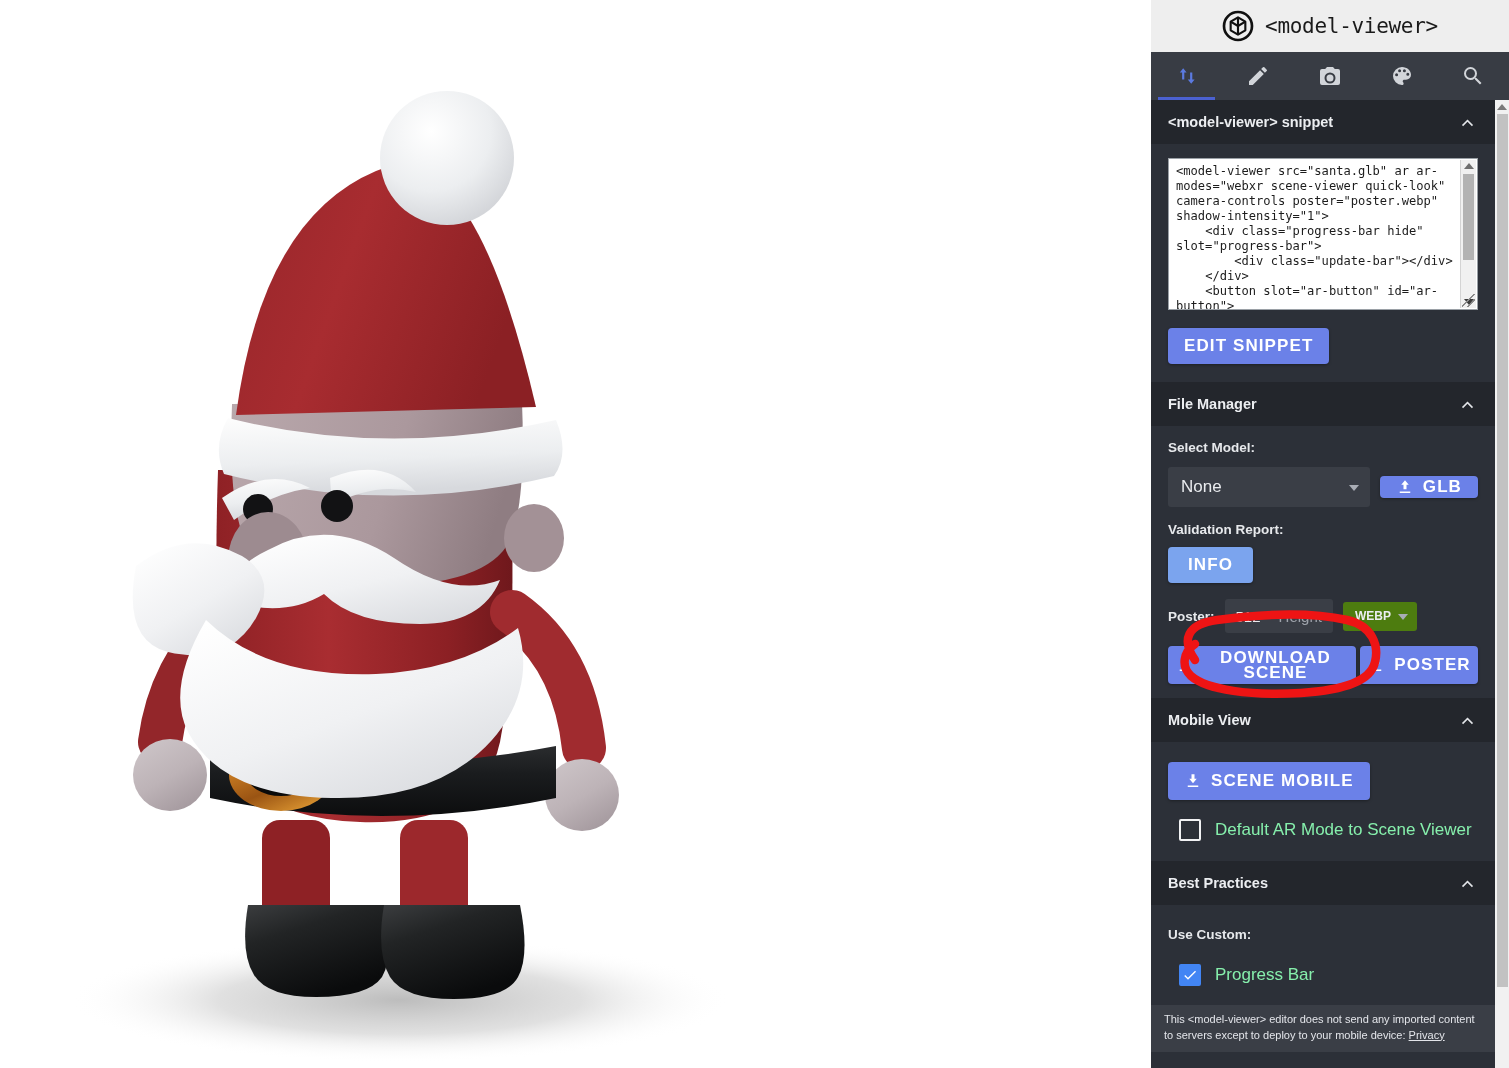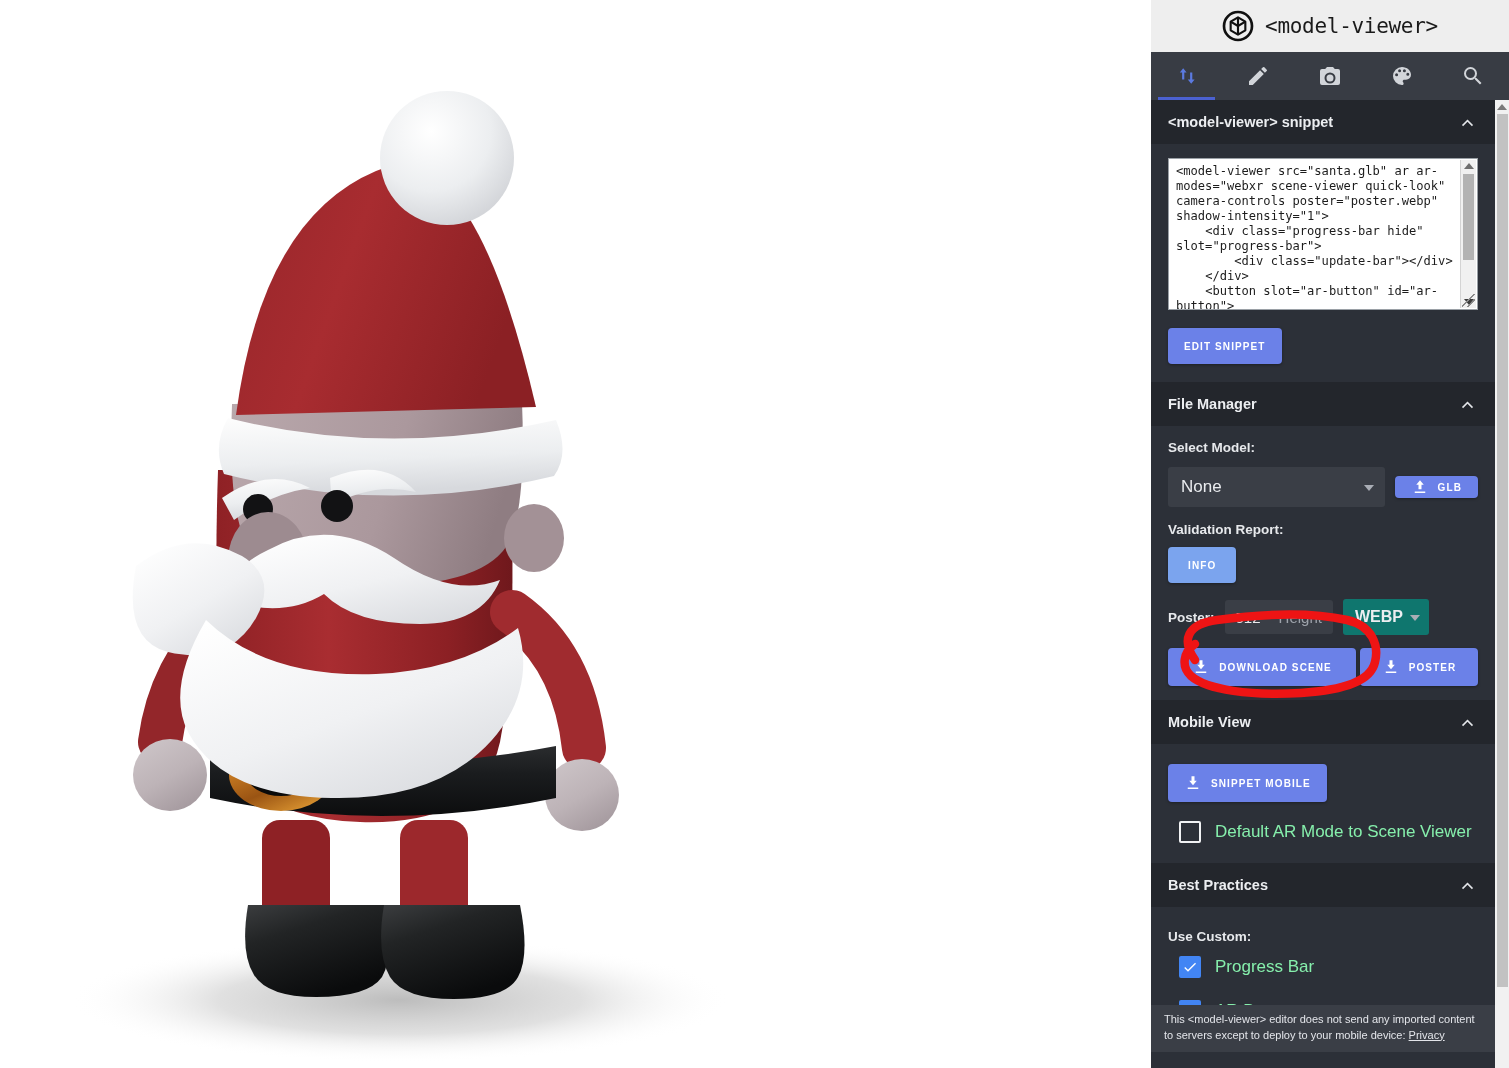--- a/index.html
+++ b/index.html
@@ -112,21 +112,21 @@
       linear-gradient(135deg, transparent 68%, #8b8b8b 68%, #8b8b8b 76%, transparent 76%);
   }
 
   
   .btn {
     display: inline-flex; align-items: center; justify-content: center;
     gap: 9px;
     background: #6b81e8; color: #ffffff;
     border: none; border-radius: 4px;
     font-family: "Liberation Sans", sans-serif;
-    font-size: 10px; font-weight: bold; letter-spacing: 1.1px;
+    font-size: 17px; font-weight: bold; letter-spacing: 1.1px;
     padding: 0 16px; height: 36px;
     cursor: pointer;
     box-shadow: 0 1px 3px rgba(0,0,0,0.35);
   }
   .btn.light { background: #7ba4ee; }
   .btn svg { fill: #ffffff; width: 18px; height: 18px; flex: 0 0 18px; }
 
   .lbl { font-size: 13.5px; font-weight: bold; color: #e7e9ec; }
 
   .row { display: flex; align-items: center; }
@@ -153,23 +153,23 @@
   
   .num-field {
     background: #3a3e46; border-radius: 3px;
     height: 34px; display: flex; align-items: center;
     padding: 0 11px; gap: 18px;
     cursor: text;
   }
   .num-field .val { color: #e9ebee; font-size: 15px; }
   .num-field .ph { color: #9ea3ab; font-size: 15px; }
   .fmt-sel {
-    position: relative; background: #0f766e; border-radius: 3px;
-    height: 36px; display: flex; align-items: center;
-    padding: 0 26px 0 12px; color: #eceef1; font-size: 16px; font-weight: bold;
+    position: relative; background: #4d7c0f; border-radius: 3px;
+    height: 29px; display: flex; align-items: center;
+    padding: 0 26px 0 12px; color: #eceef1; font-size: 12px; font-weight: bold;
     cursor: pointer;
   }
   .fmt-sel .caret {
     position: absolute; right: 9px; top: 50%; margin-top: -2px;
     width: 0; height: 0;
     border-left: 5px solid transparent; border-right: 5px solid transparent;
     border-top: 6px solid #a9adb5;
   }
 
   
@@ -455,37 +455,37 @@
           <span class="sh-label">Mobile View</span>
           <svg class="chev" viewBox="0 0 24 24">
             <path d="M12 8.3l-7 7 1.4 1.4L12 11.1l5.6 5.6 1.4-1.4z"></path>
           </svg>
         </div>
         <div class="section-body" style="padding-top:20px; padding-bottom:20px">
           <button class="btn" style="height:38px">
             <svg viewBox="0 0 24 24">
               <path d="M12 15l-5-6h3V3h4v6h3zM5 18h14v2H5z"></path>
             </svg>
-            <span>SNIPPET MOBILE</span>
+            <span>SCENE MOBILE</span>
           </button>
           <div class="cbrow" style="margin-top:19px; margin-left:11px">
             <span class="cbox off"></span>
             <span class="cblabel">Default AR Mode to Scene Viewer</span>
           </div>
         </div>
 
         <div class="section-header">
           <span class="sh-label">Best Practices</span>
           <svg class="chev" viewBox="0 0 24 24">
             <path d="M12 8.3l-7 7 1.4 1.4L12 11.1l5.6 5.6 1.4-1.4z"></path>
           </svg>
         </div>
         <div class="section-body" style="padding-top:22px">
           <div class="lbl">Use Custom:</div>
-          <div class="cbrow" style="margin-top:12px; margin-left:11px">
+          <div class="cbrow" style="margin-top:22px; margin-left:11px">
             <span class="cbox on">
               <svg viewBox="0 0 24 24">
                   <path d="M9 16.2L4.8 12l-1.4 1.4L9 19 21 7l-1.4-1.4z"></path>
                 </svg>
             </span>
             <span class="cblabel">Progress Bar</span>
           </div>
           <div class="cbrow" style="margin-top:22px; margin-left:11px">
             <span class="cbox on">
               <svg viewBox="0 0 24 24">

